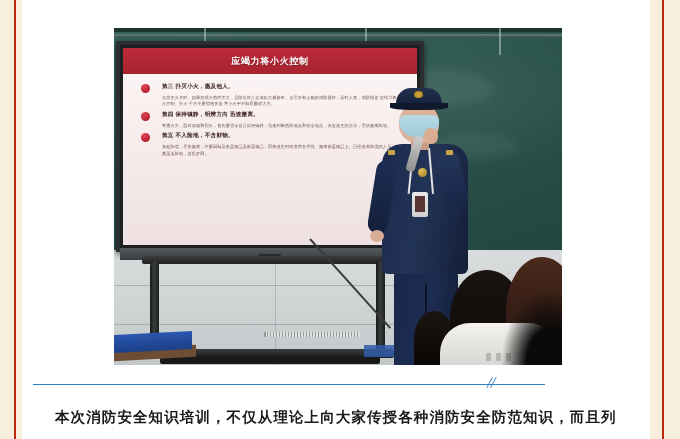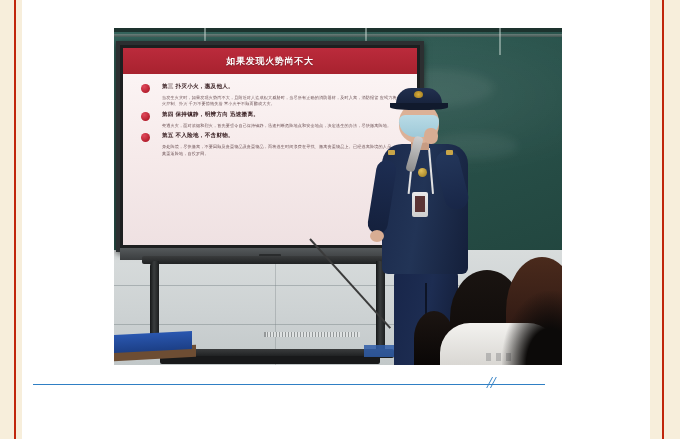--- a/index.html
+++ b/index.html
@@ -466,21 +466,21 @@
       <div class="wall">
         <div class="wall-line" style="top:30%"></div>
         <div class="wall-line" style="top:64%"></div>
         <div class="wall-vline" style="left:36%"></div>
         <div class="wall-vline" style="left:74%"></div>
       </div>
 
       <div class="screen-shell">
         <div class="slide">
           <div class="slide-header">
-            <span class="slide-title">如果发现火势尚不大</span>
+            <span class="slide-title">应竭力将小火控制</span>
           </div>
           <div class="slide-body">
 
             <div class="bullet-block">
               <span class="bullet-dot"></span>
               <div class="bullet-col">
                 <div class="bullet-head">第三 扑灭小火，惠及他人。</div>
                 <div class="bullet-sub">当发生火灾时，如果发现火势尚不大，且附近对人造成很大威胁时，当尽所有正确的消防器材，及时入离，消防报警 应竭力将小火控制、扑灭 千万不要惊慌失措 置小火于不顾而酿成大灾。</div>
               </div>
             </div>
@@ -549,14 +549,15 @@
       <div class="stud-shirt"></div>
       <div class="stud-logo"></div>
       <div class="dark-corner"></div>
 
     </div>
   </div>
 
   <div class="divider"></div>
   <div class="divider-slashes">//</div>
 
+  <div class="caption">本次消防安全知识培训，不仅从理论上向大家传授各种消防安全防范知识，而且列</div>
 
 </div>
 
 </body></html>

